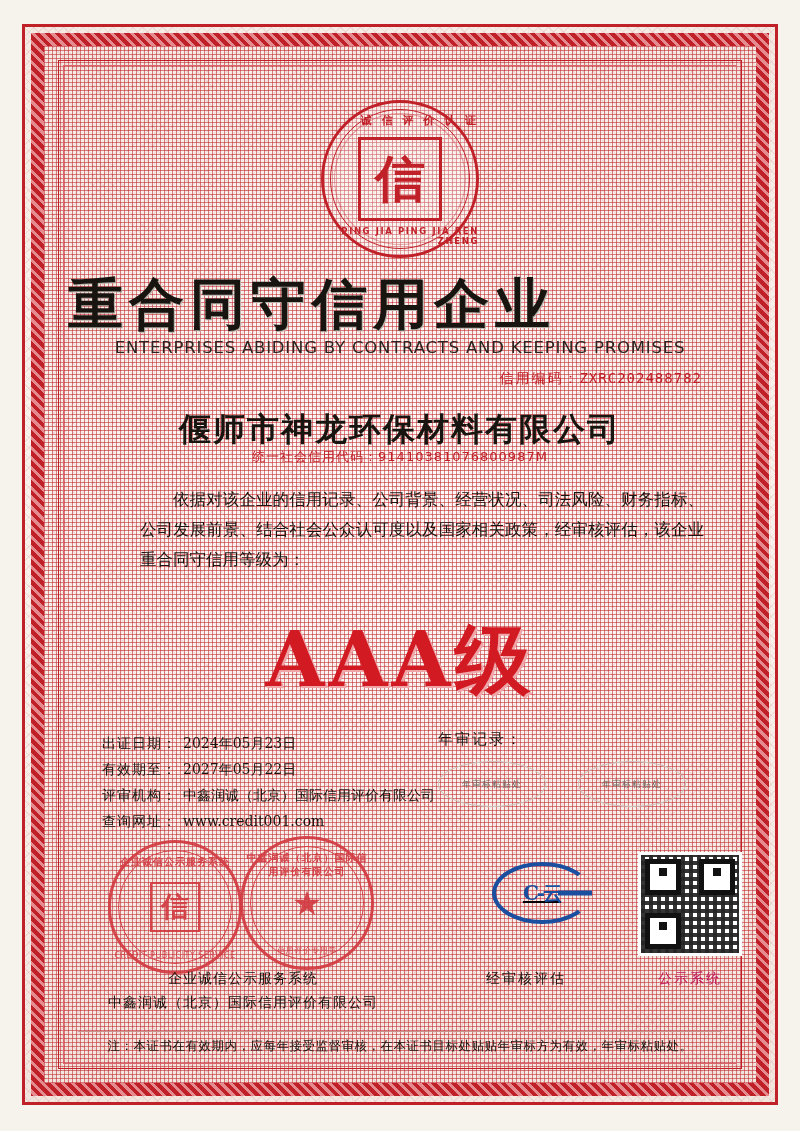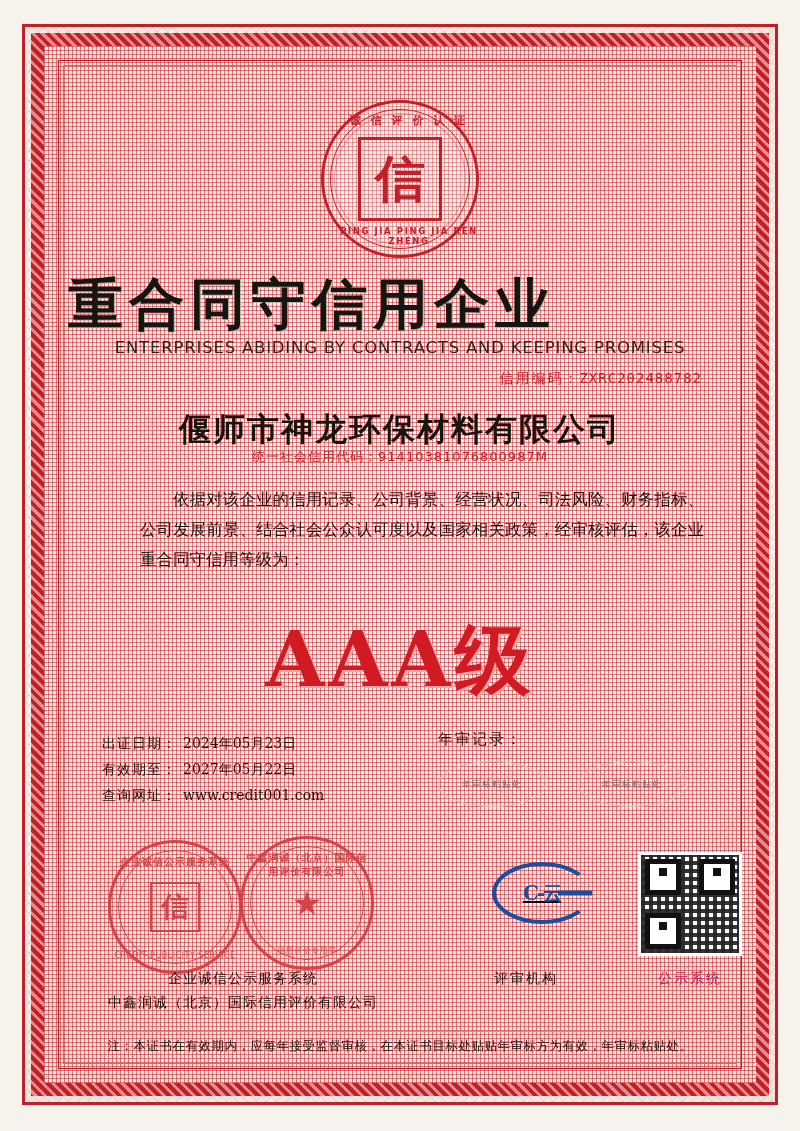--- a/index.html
+++ b/index.html
@@ -63,21 +63,21 @@
     position:absolute;inset:9px;border:1.5px solid #c02028;border-radius:50%;
   }
   .emblem .core{
     position:absolute;left:50%;top:50%;transform:translate(-50%,-50%);
     width:78px;height:78px;border:3px solid #c02028;
     display:flex;align-items:center;justify-content:center;
     color:#c02028;font-size:50px;font-weight:700;line-height:1;
     font-family:"DejaVu Serif","Liberation Serif",serif;
   }
   .emblem .arc-top,.emblem .arc-bottom{
-    position:absolute;left:9px;width:100%;text-align:center;color:#c02028;
+    position:absolute;left:0;width:100%;text-align:right;color:#c02028;
     font-size:11px;letter-spacing:3px;font-weight:700;
   }
   .emblem .arc-top{top:13px;}
   .emblem .arc-bottom{bottom:12px;font-size:8.5px;letter-spacing:1.6px;}
   .emblem .stars{
     position:absolute;left:50%;top:50%;transform:translate(-50%,-50%);
     width:132px;height:132px;border-radius:50%;
     box-shadow:inset 0 0 0 1px rgba(192,32,40,.35);
   }
 
@@ -269,20 +269,23 @@
     <div class="grade">AAA级</div>
 
     <div class="meta">
       <div class="row">
         <span class="k">出证日期：</span><span class="v">2024年05月23日</span>
       </div>
       <div class="row">
         <span class="k">有效期至：</span><span class="v">2027年05月22日</span>
       </div>
       <div class="row">
+        <span class="k">评审机构：</span><span class="v">中鑫润诚（北京）国际信用评价有限公司</span>
+      </div>
+      <div class="row">
         <span class="k">查询网址：</span><span class="v url">www.credit001.com</span>
       </div>
     </div>
 
     <div class="annual">
       <div class="hd">年审记录：</div>
       <div class="slots">
         <div class="slot">年审标粘贴处</div>
         <div class="slot">年审标粘贴处</div>
       </div>
@@ -306,21 +309,21 @@
 
       <div class="stamp-caption" id="cap1">企业诚信公示服务系统</div>
       <div class="stamp-caption" id="cap2">中鑫润诚（北京）国际信用评价有限公司</div>
 
       <div class="logo-box">
         <div class="logo-c">
           <span>C-云</span>
           <span class="bar"></span>
         </div>
       </div>
-      <div class="cap-center">评审机构</div>
+      <div class="cap-center">经审核评估</div>
 
       <div class="qr">
         <div class="grid"></div>
         <div class="corner c1">
             <i></i>
           </div>
         <div class="corner c2">
             <i></i>
           </div>
         <div class="corner c3">

